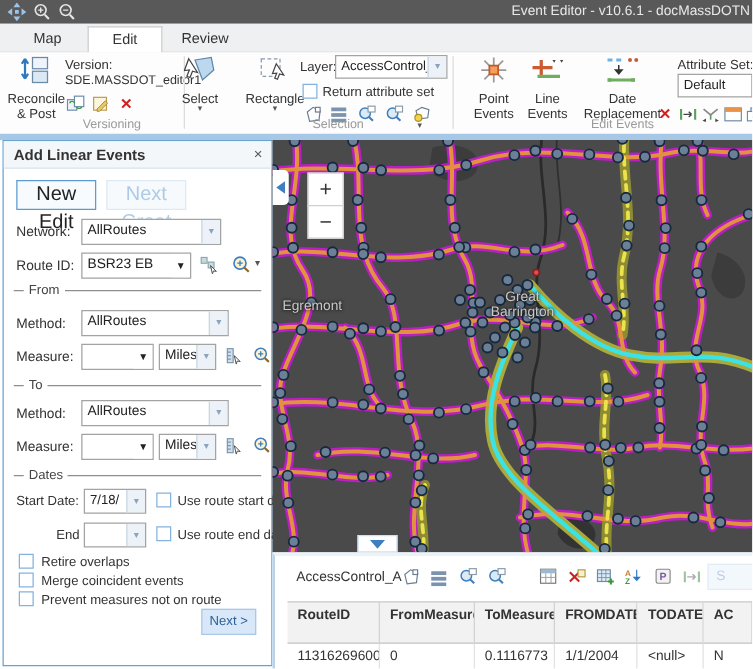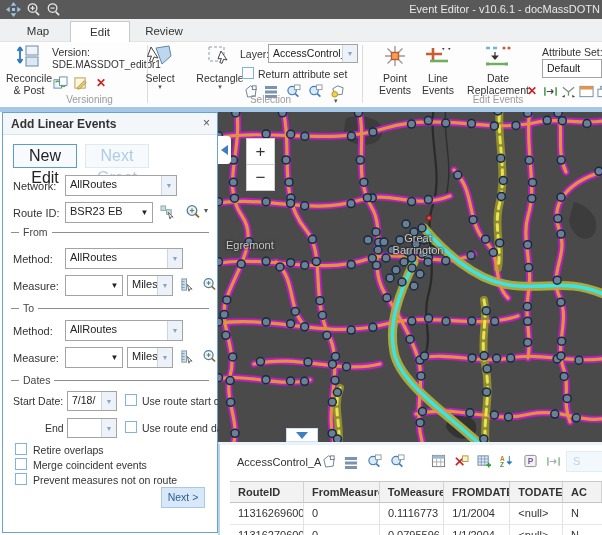--- a/index.html
+++ b/index.html
@@ -78,21 +78,21 @@
 
   
   .tablewrap { position:absolute; left:218px; top:442px; width:384px; height:93px; background:#fff;
     border-left:2px solid #b9d4ea; border-top:3px solid #eaf2fa; overflow:hidden; }
   .ttoolbar { position:absolute; left:0; top:0; width:382px; height:34px; background:#fff; }
   .tlayer { position:absolute; left:17px; top:11px; font-size:11px; color:#333; }
   .tbtn-dis { position:absolute; left:346px; top:6px; width:40px; height:21px; background:#f3f8fc;
     border:1px solid #e2ecf5; color:#bdd2e6; font-size:11px; padding:3px 0 0 6px; }
   .grid { position:absolute; left:10px; top:36px; width:372px; }
   .grow { display:flex; }
-  .gcell { font-size:11px; color:#333; padding:4px 0 0 8px; height:22px; overflow:hidden; white-space:nowrap;
+  .gcell { font-size:11px; color:#333; padding:4px 0 0 8px; height:34px; overflow:hidden; white-space:nowrap;
     border-right:1px solid #e2e2e2; border-bottom:1px solid #e6e6e6; }
   .ghead .gcell { background:#f2f2f2; font-weight:bold; border-right:1px solid #d2d2d2;
     border-top:1px solid #c9c9c9; border-bottom:1px solid #c3c3c3; }
   .c0{width:76px;} .c1{width:78px;} .c2{width:66px;} .c3{width:68px;} .c4{width:54px;} .c5{width:40px; border-right:none;}
 </style>
 </head>
 <body>
 
 <div class="app">
 

